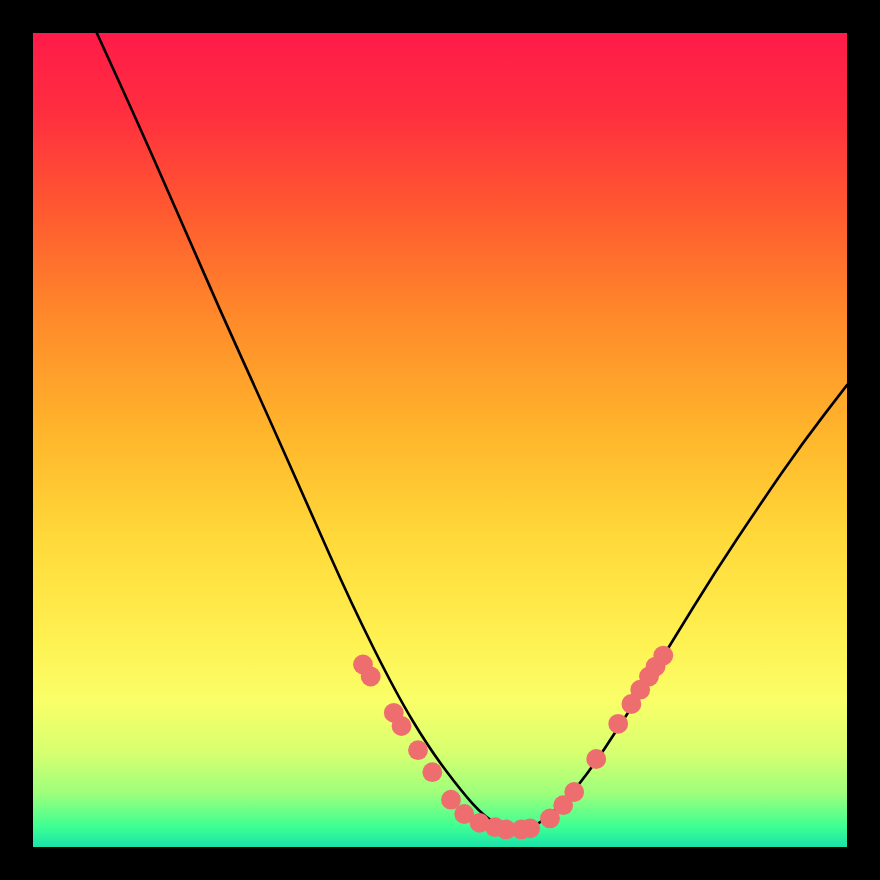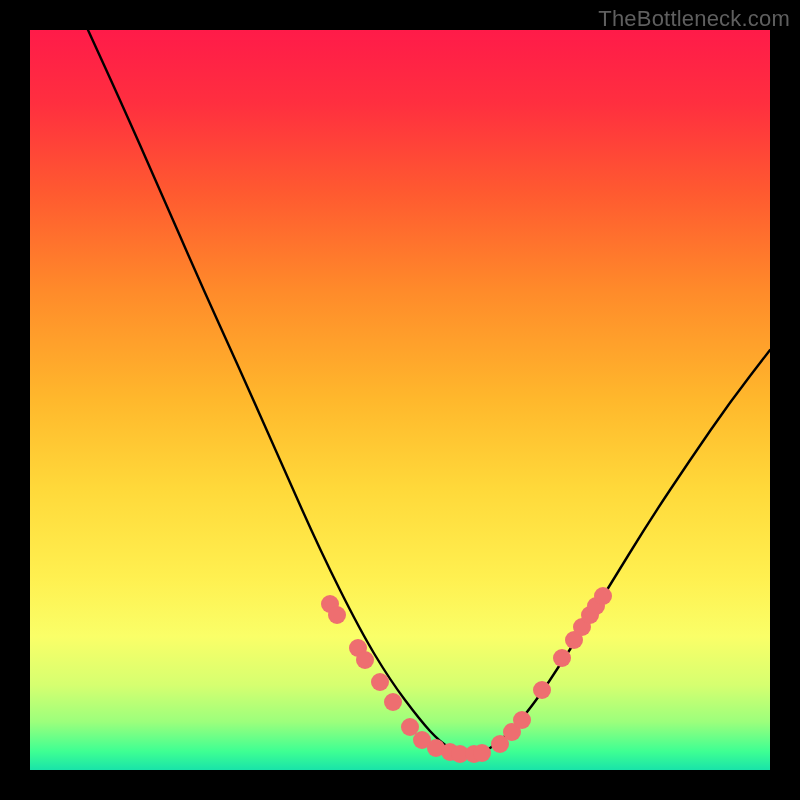--- a/index.html
+++ b/index.html
@@ -102,15 +102,14 @@
           <circle cx="544" cy="610" r="9" fill="#ee6e70"></circle>
           <circle cx="552" cy="597" r="9" fill="#ee6e70"></circle>
           <circle cx="560" cy="585" r="9" fill="#ee6e70"></circle>
           <circle cx="566" cy="576" r="9" fill="#ee6e70"></circle>
           <circle cx="573" cy="566" r="9" fill="#ee6e70"></circle>
         </g>
     </svg>
 
   </div>
 
-  <div class="watermark">TheBottleneck.com</div>
 
 </div>
 
 </body></html>

